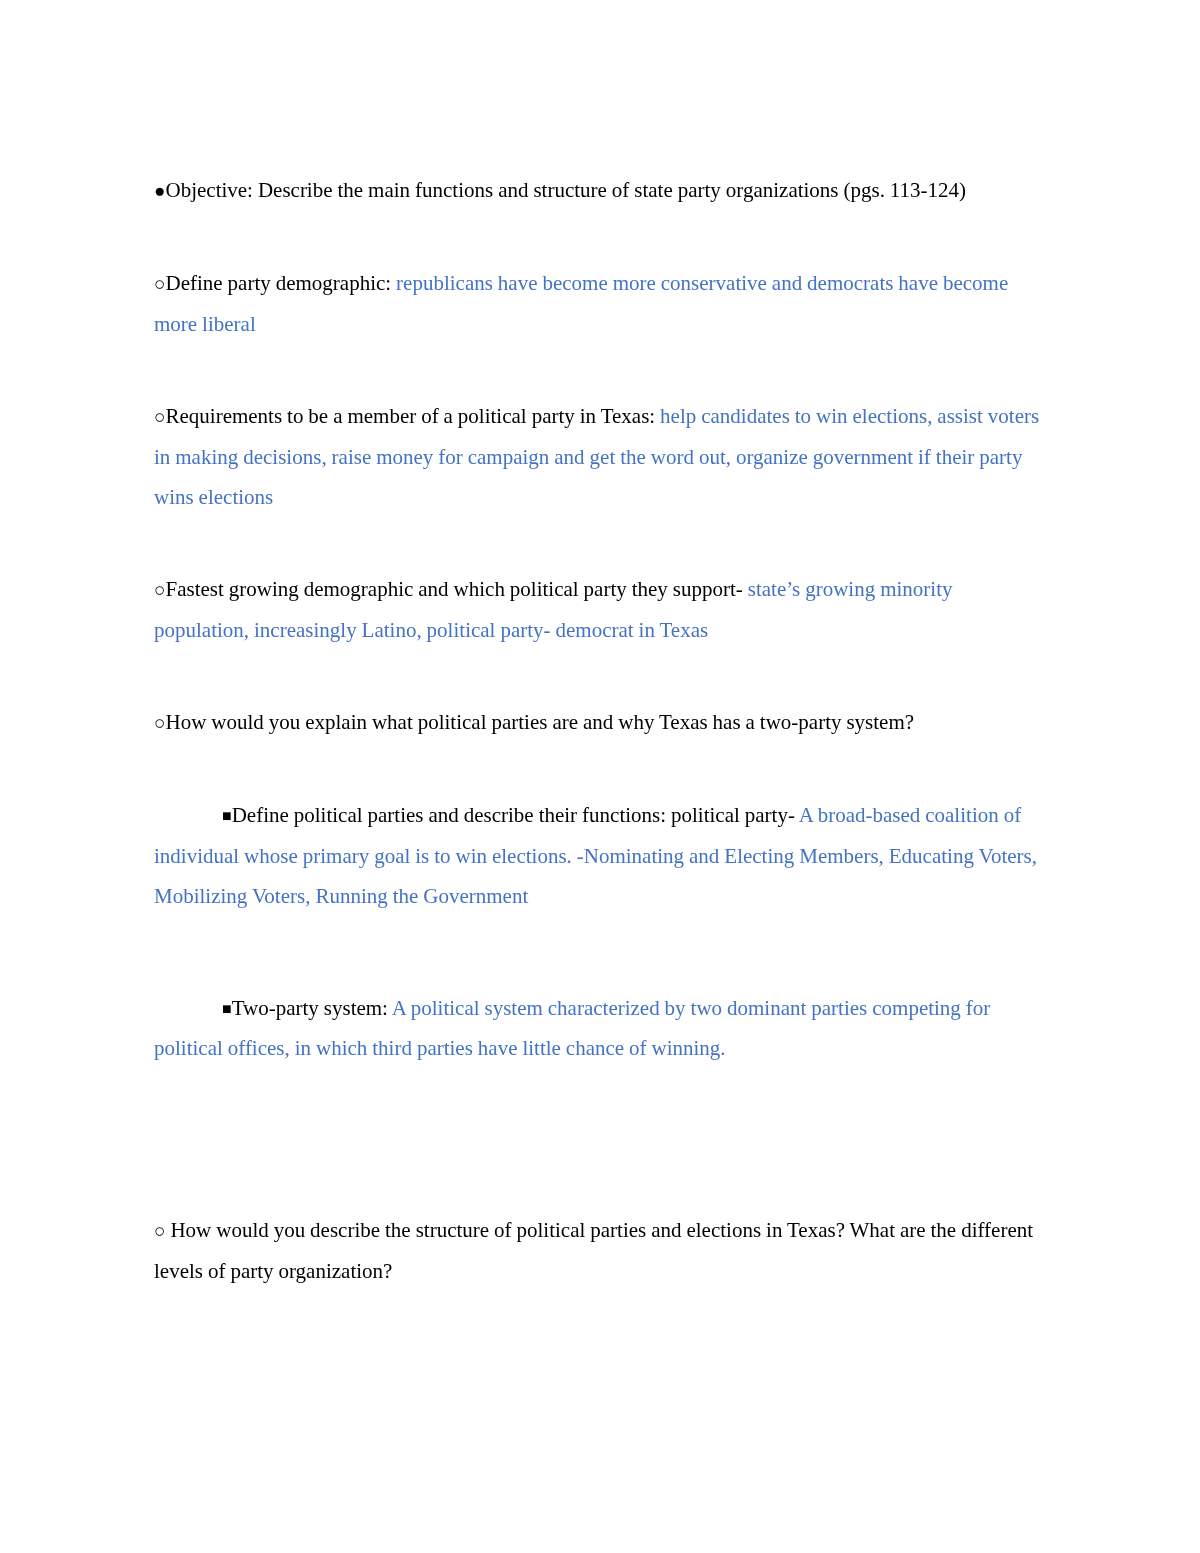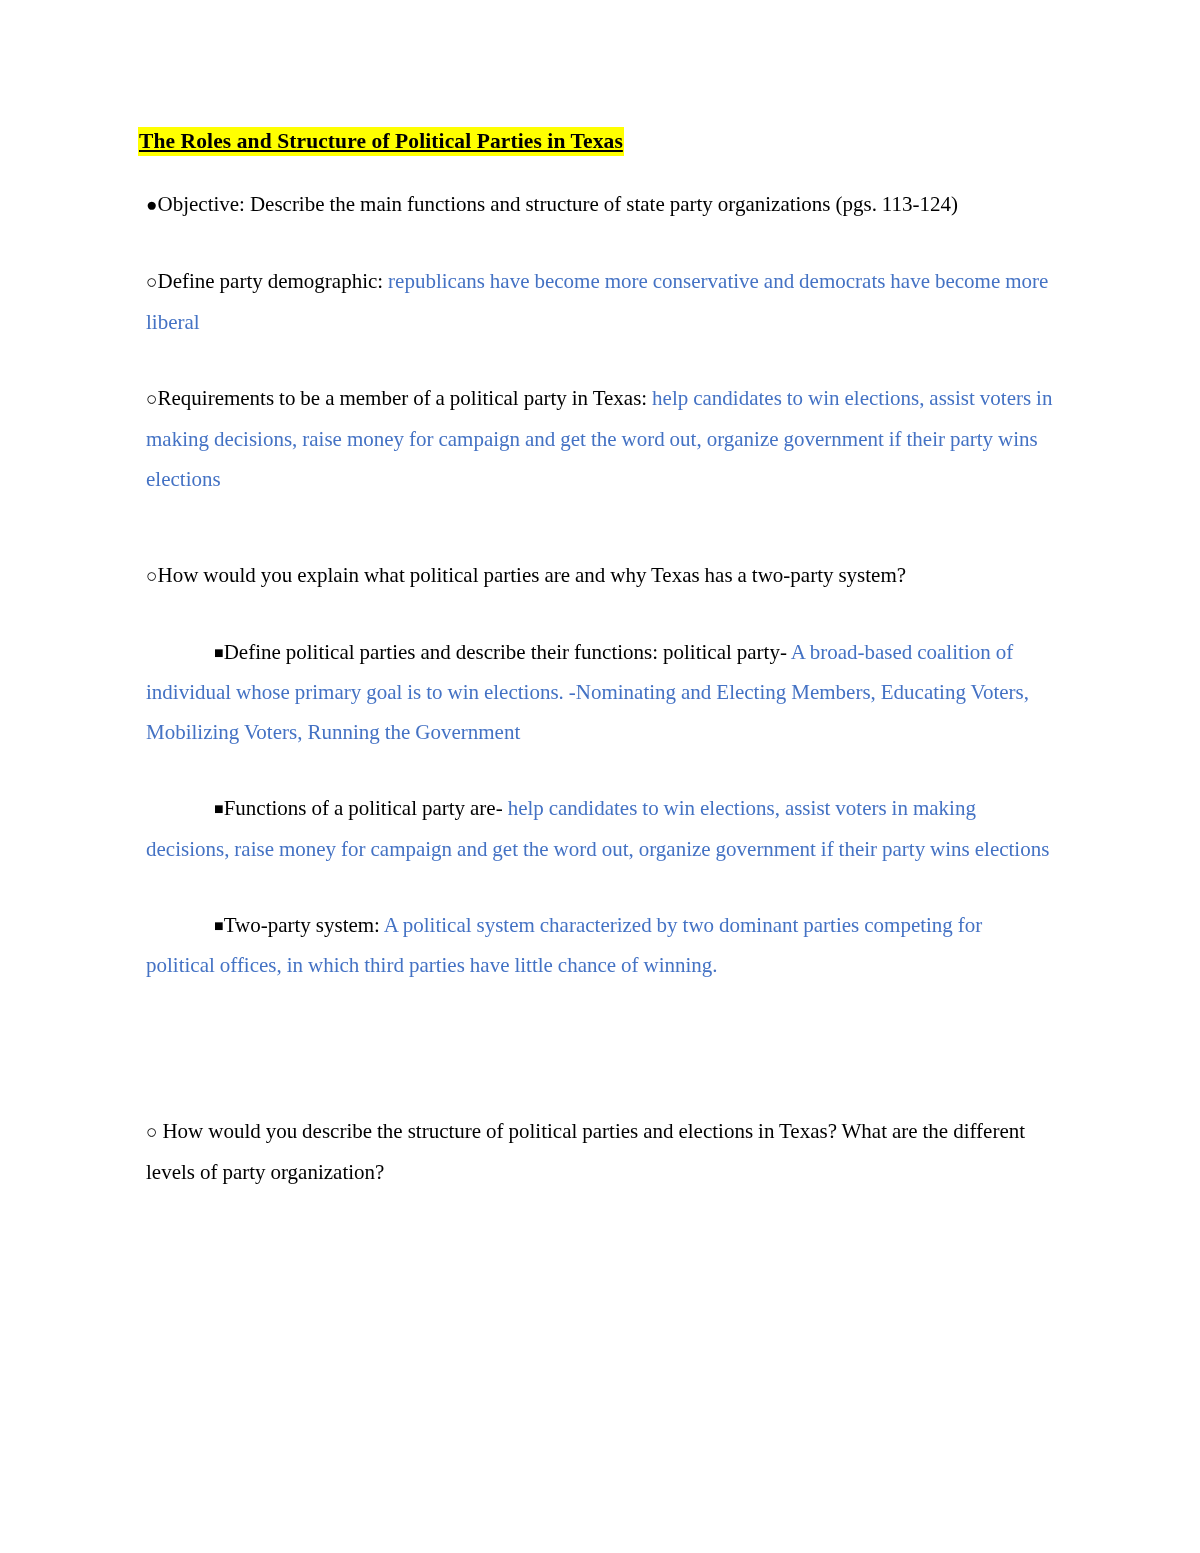--- a/index.html
+++ b/index.html
@@ -45,21 +45,21 @@
     text-decoration-thickness: 1.6px;
     padding: 2px 1px 3px 1px;
     box-decoration-break: clone;
     -webkit-box-decoration-break: clone;
   }
 
   
   .para {
     font-size: 21px;
     line-height: 40px;
-    margin: 8px;
+    margin: 16px;
     text-align: left;
     word-spacing: -0.3px;
   }
   .gap-sm { height: 20px; }
   .gap-md { height: 23px; }
   .gap-lg { height: 90px; }
 
   .para.indent {
     padding-left: 0;
     text-indent: 68px;
@@ -67,48 +67,47 @@
   .blue { color: #4472C4; }
   .bullet { font-size: 19px; }
   .bullet-sq { font-size: 16px; vertical-align: 1.5px; }
 </style>
 </head>
 <body>
 
 <div class="page">
   <div class="content">
 
-    <h1 class="doc-title"><span class="hl">The Roles and Structure of Political Parties in Texas</span></h1>
 
     <div class="gap-md"></div>
 
     <p class="para"><span class="bullet">●</span><span>Objective: Describe the main functions and structure of state party organizations (pgs. 113-124)</span><span class="blue"></span></p>
 
     <div class="gap-sm"></div>
 
     <p class="para"><span class="bullet">○</span><span>Define party demographic: </span><span class="blue">republicans have become more conservative and democrats have become more liberal</span></p>
 
     <div class="gap-sm"></div>
 
     <p class="para"><span class="bullet">○</span><span>Requirements to be a member of a political party in Texas: </span><span class="blue">help candidates to win elections, assist voters in making decisions, raise money for campaign and get the word out, organize government if their party wins elections</span></p>
 
     <div class="gap-sm"></div>
 
+    <p class="para"><span class="bullet">○</span><span>Fastest growing demographic and which political party they support- </span><span class="blue">state’s growing minority population, increasingly Latino, political party- democrat in Texas</span></p>
 
     <div class="gap-sm"></div>
 
     <p class="para"><span class="bullet">○</span><span>How would you explain what political parties are and why Texas has a two-party system?</span><span class="blue"></span></p>
 
     <div class="gap-sm"></div>
 
     <p class="para indent"><span class="bullet-sq">■</span><span>Define political parties and describe their functions: political party- </span><span class="blue">A broad-based coalition of individual whose primary goal is to win elections. -Nominating and Electing Members, Educating Voters, Mobilizing Voters, Running the Government</span></p>
 
     <div class="gap-sm"></div>
 
-    <p class="para indent"><span class="bullet-sq">■</span><span>Functions of a political party are- </span><span class="blue">help candidates to win elections, assist voters in making decisions, raise money for campaign and get the word out, organize government if their party wins elections</span></p>
 
     <div class="gap-sm"></div>
 
     <p class="para indent"><span class="bullet-sq">■</span><span>Two-party system: </span><span class="blue">A political system characterized by two dominant parties competing for political offices, in which third parties have little chance of winning.</span></p>
 
     <div class="gap-sm"></div>
 
 
     <div class="gap-lg"></div>
 

